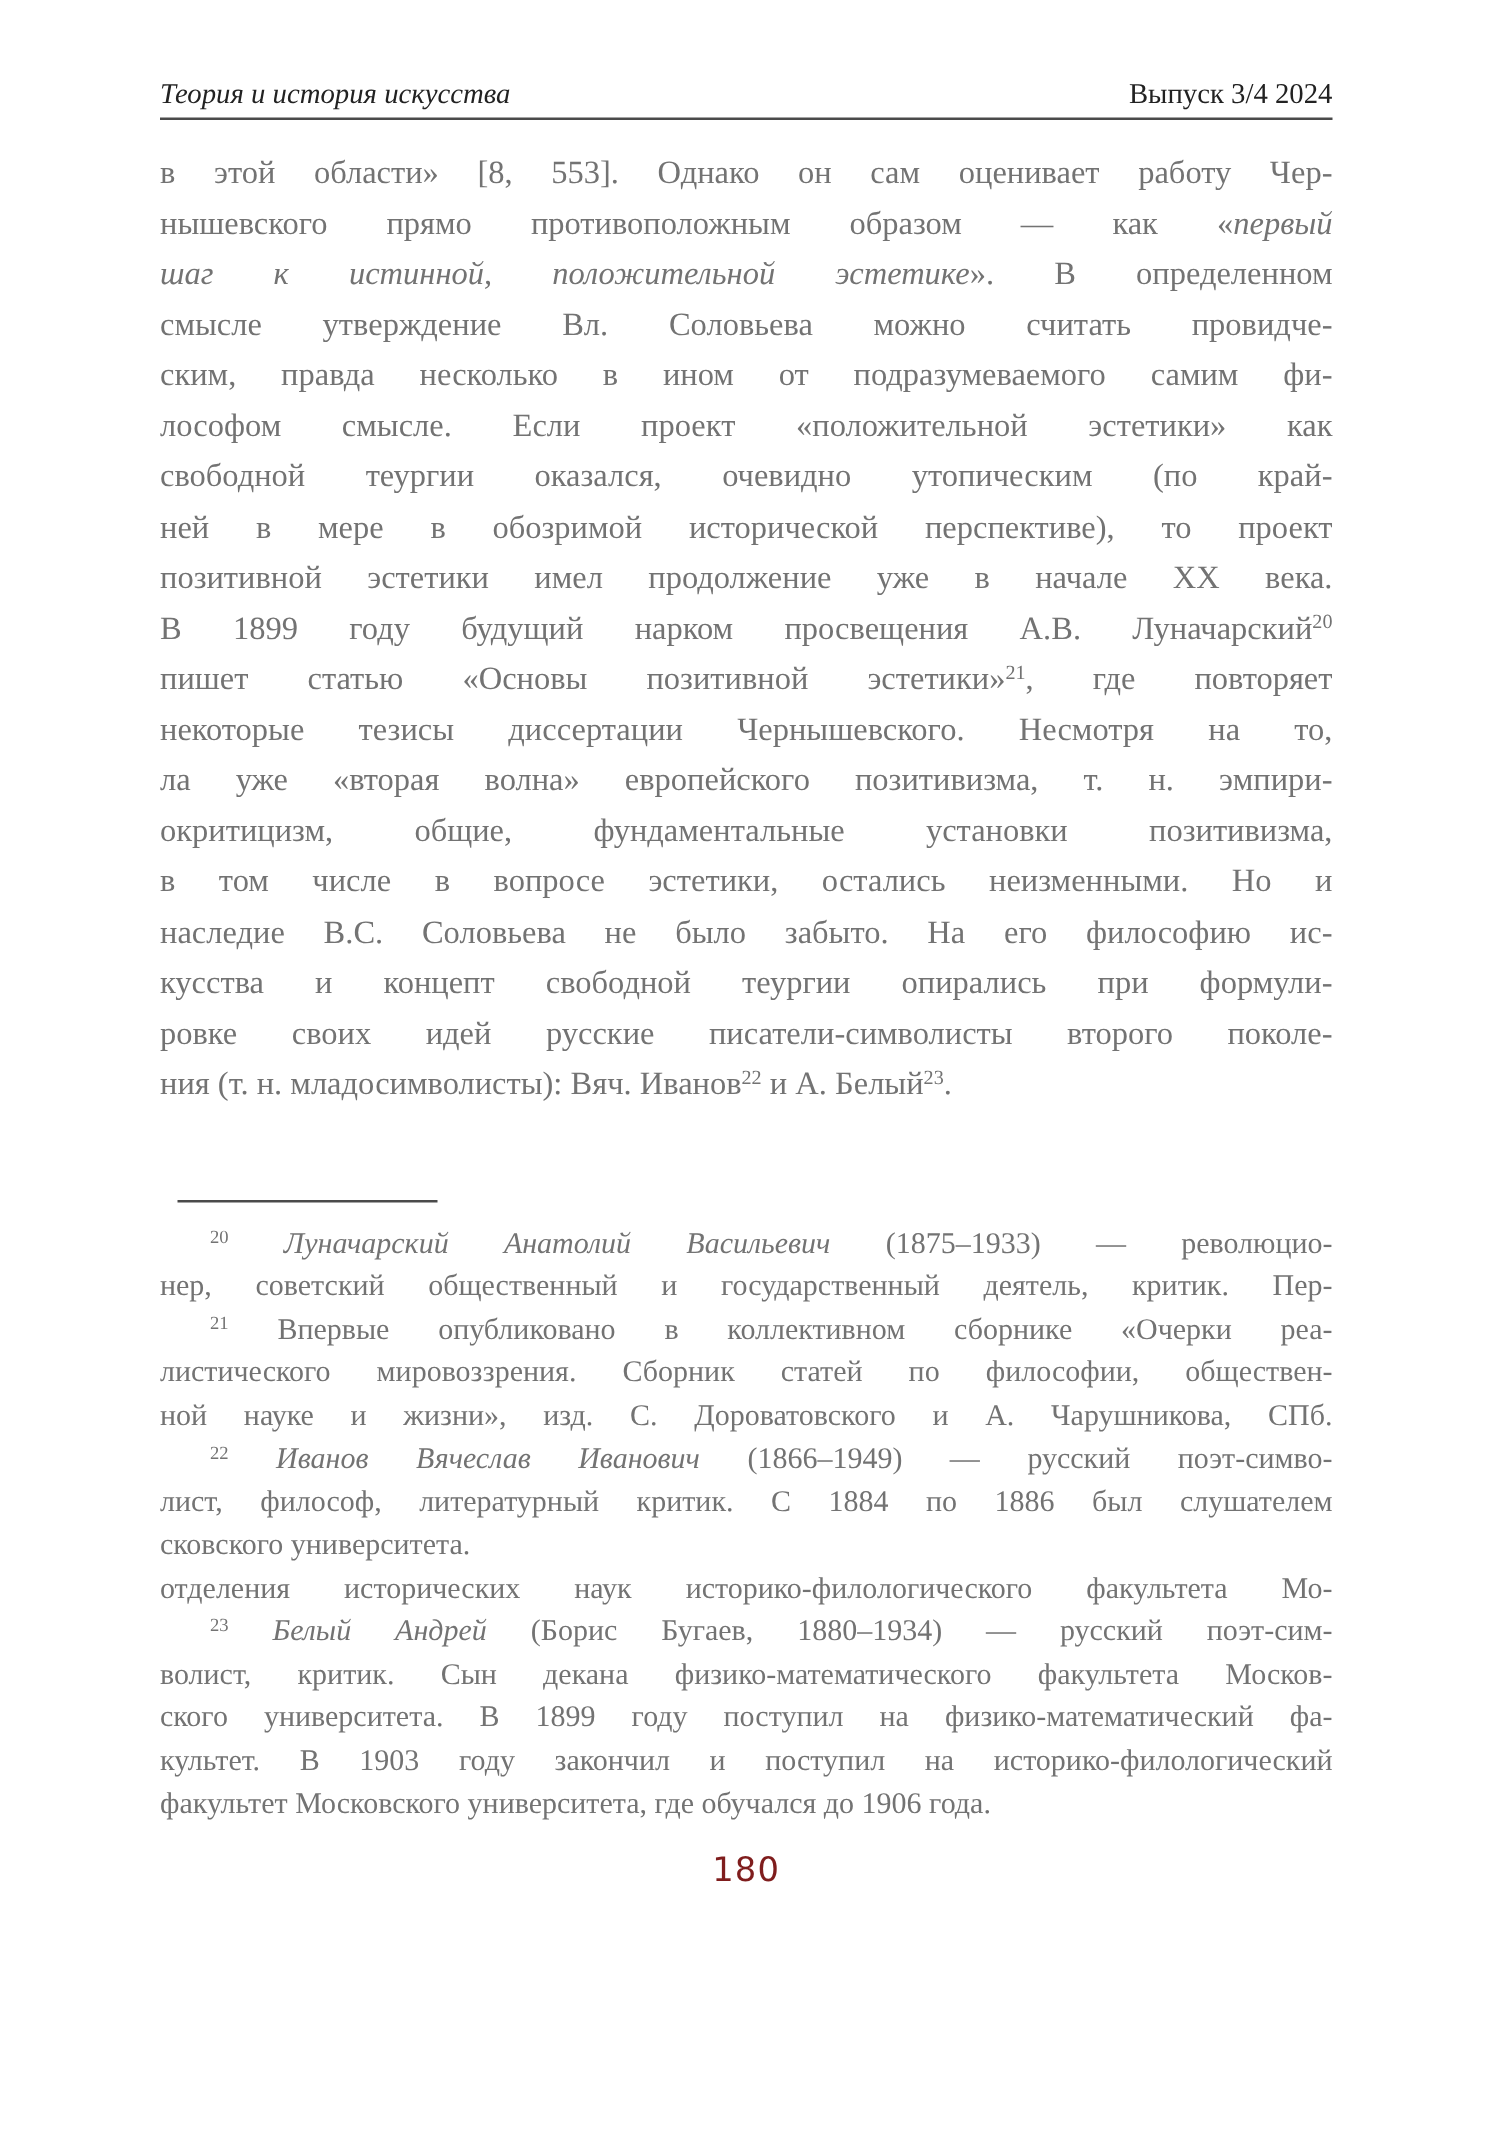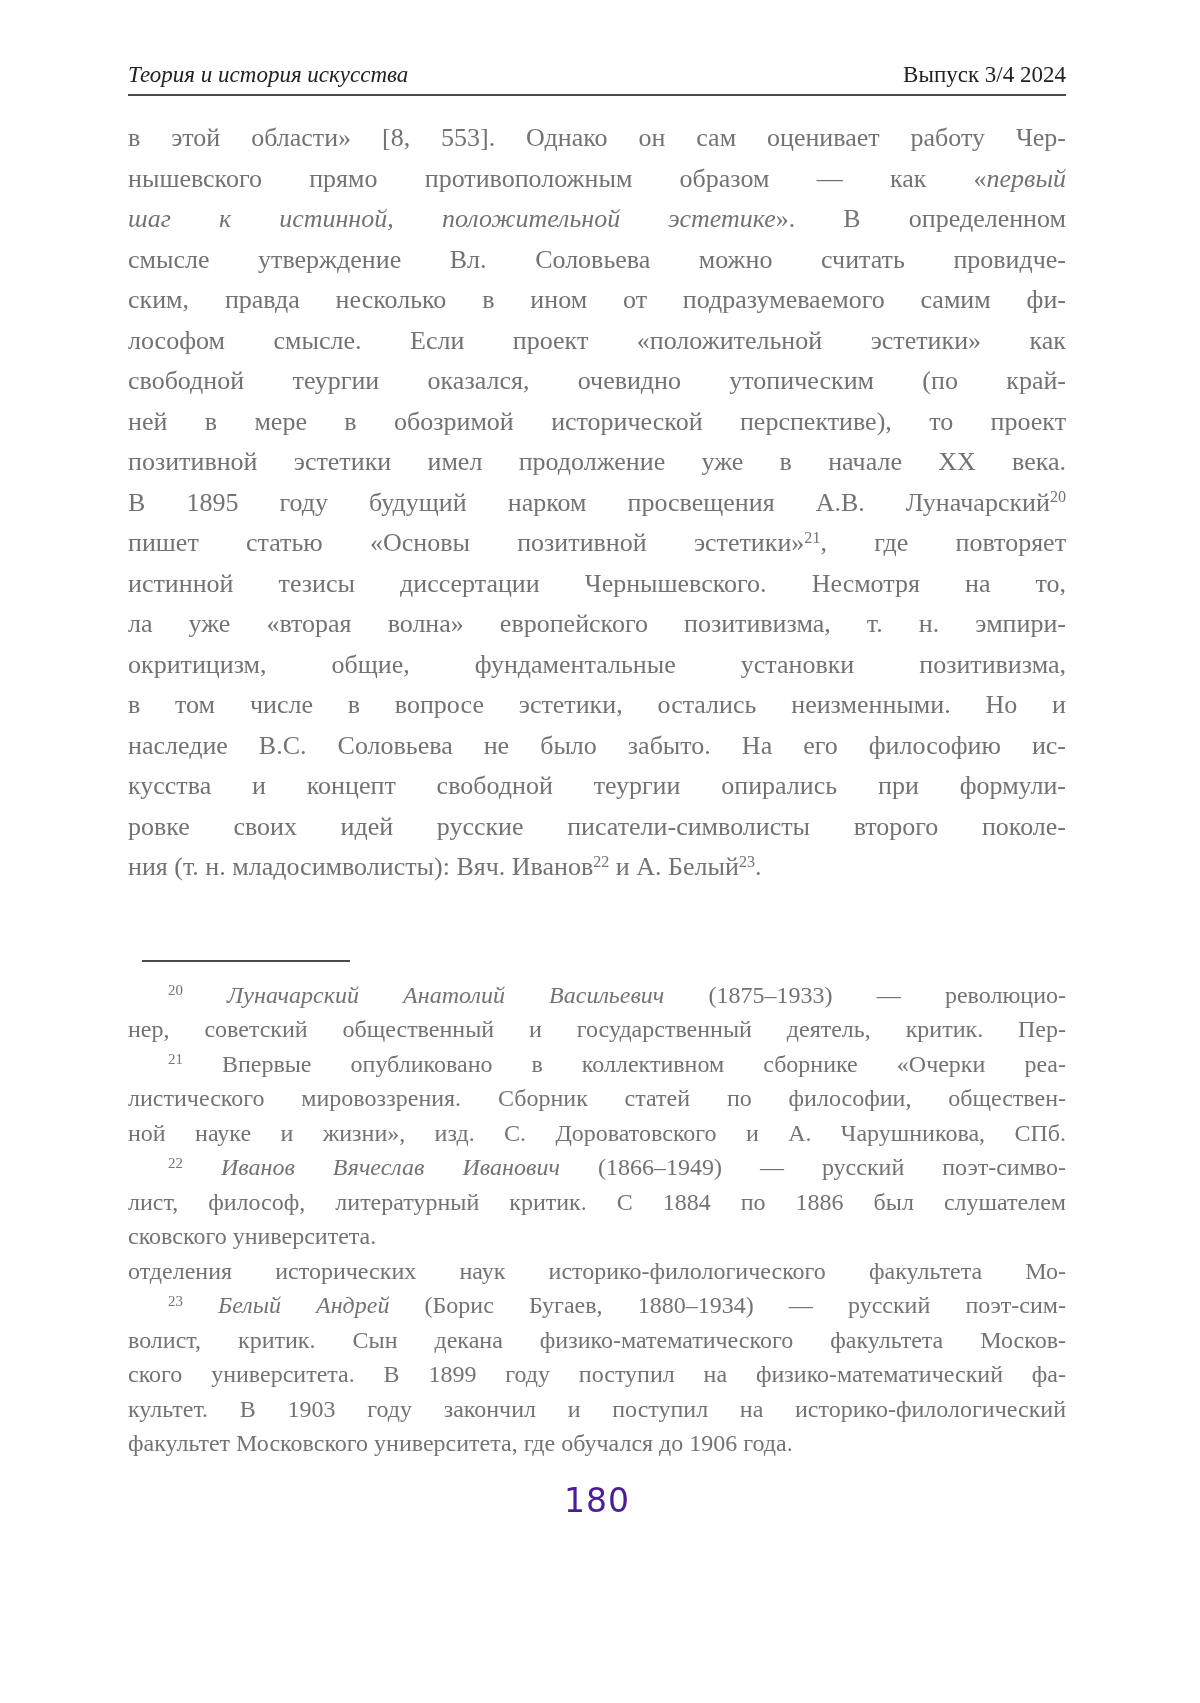--- a/index.html
+++ b/index.html
@@ -60,22 +60,22 @@
   .footnotes{
     margin-top:16px;
     font-size:24px;
     line-height:34.5px;
     color:#737373;
   }
   .page-number{
     margin-top:20px;
     text-align:center;
     font-family:"DejaVu Sans","Liberation Sans",sans-serif;
-    font-size:33px;
-    color:#4c1d95;
+    font-size:27px;
+    color:#7f1d1d;
     letter-spacing:1px;
   }
 </style>
 </head>
 <body>
 
 <div class="page">
   <div class="content">
 
     <div class="running-header">
@@ -88,23 +88,23 @@
     <div class="body-text" id="body-text">
         <div class="ln"><span>в этой области» [8, 553]. Однако он сам оценивает работу Чер-</span></div>
         <div class="ln"><span>нышевского прямо противоположным образом — как «</span><span class="it">первый</span></div>
         <div class="ln"><span class="it">шаг к истинной, положительной эстетике</span><span>». В определенном</span></div>
         <div class="ln"><span>смысле утверждение Вл. Соловьева можно считать провидче-</span></div>
         <div class="ln"><span>ским, правда несколько в ином от подразумеваемого самим фи-</span></div>
         <div class="ln"><span>лософом смысле. Если проект «положительной эстетики» как</span></div>
         <div class="ln"><span>свободной теургии оказался, очевидно утопическим (по край-</span></div>
         <div class="ln"><span>ней в мере в обозримой исторической перспективе), то проект</span></div>
         <div class="ln"><span>позитивной эстетики имел продолжение уже в начале XX века.</span></div>
-        <div class="ln"><span>В 1895 году будущий нарком просвещения А.В. Луначарский</span><span class="sp">20</span></div>
+        <div class="ln"><span>В 1899 году будущий нарком просвещения А.В. Луначарский</span><span class="sp">20</span></div>
         <div class="ln"><span>пишет статью «Основы позитивной эстетики»</span><span class="sp">21</span><span>, где повторяет</span></div>
-        <div class="ln"><span>истинной тезисы диссертации Чернышевского. Несмотря на то,</span></div>
+        <div class="ln"><span>некоторые тезисы диссертации Чернышевского. Несмотря на то,</span></div>
         <div class="ln"><span>ла уже «вторая волна» европейского позитивизма, т. н. эмпири-</span></div>
         <div class="ln"><span>окритицизм, общие, фундаментальные установки позитивизма,</span></div>
         <div class="ln"><span>в том числе в вопросе эстетики, остались неизменными. Но и</span></div>
         <div class="ln"><span>наследие В.С. Соловьева не было забыто. На его философию ис-</span></div>
         <div class="ln"><span>кусства и концепт свободной теургии опирались при формули-</span></div>
         <div class="ln"><span>ровке своих идей русские писатели-символисты второго поколе-</span></div>
         <div class="ln last"><span>ния (т. н. младосимволисты): Вяч. Иванов</span><span class="sp">22</span><span> и А. Белый</span><span class="sp">23</span><span>.</span></div>
       </div>
 
     <div class="fn-rule"></div>

